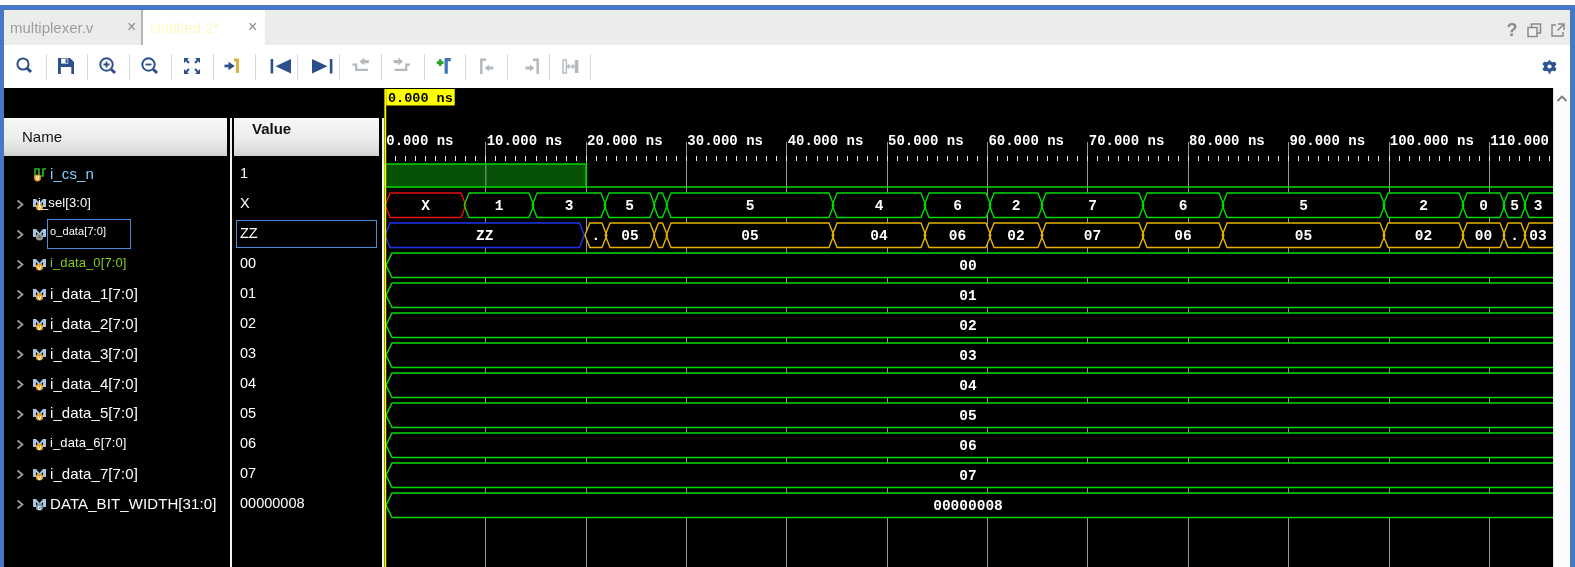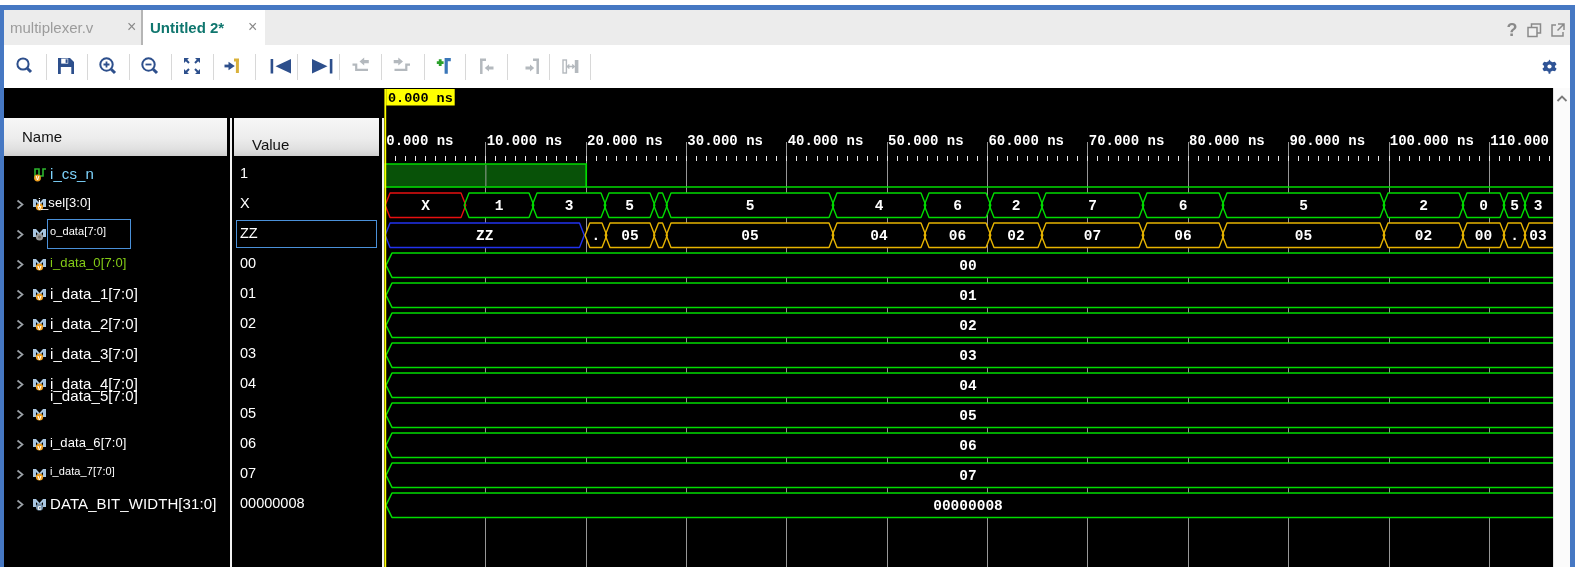--- a/index.html
+++ b/index.html
@@ -8,21 +8,21 @@
 <div style="position:absolute;left:0;top:0;width:1575px;height:5px;background:#fff"></div>
 <div style="position:absolute;left:0;top:5px;width:1575px;height:5px;background:#4678c3"></div>
 <div style="position:absolute;left:0;top:5px;width:4px;height:562px;background:#4678c3"></div>
 <div style="position:absolute;left:1570px;top:5px;width:5px;height:562px;background:#4678c3"></div>
 
 <div style="position:absolute;left:4px;top:10px;width:1566px;height:35px;background:#ececec"></div>
 <div style="position:absolute;left:143px;top:10px;width:122px;height:35px;background:#fff"></div>
 <div style="position:absolute;left:141px;top:10px;width:1.5px;height:35px;background:#b5b5b5"></div>
 <div style="position:absolute;left:10px;top:19px;font-size:15px;font-weight:normal;color:#9c9c9c">multiplexer.v</div>
 <div style="position:absolute;left:127px;top:18px;font-size:16px;color:#8a8a8a">×</div>
-<div style="position:absolute;left:150px;top:19px;font-size:15px;font-weight:bold;color:#0f766e">Untitled 2*</div>
+<div style="position:absolute;left:150px;top:19px;font-size:15px;font-weight:normal;color:#fef9c3">Untitled 2*</div>
 <div style="position:absolute;left:248px;top:18px;font-size:16px;color:#8a8a8a">×</div>
 <div style="position:absolute;left:1504px;top:20px;width:16px;height:20px;color:#8a8a8a;font-size:18px;font-weight:bold;text-align:center">?</div>
 <svg style="position:absolute;left:1527px;top:23px" width="15" height="15" viewBox="0 0 15 15">
     <rect x="4.5" y="1" width="9" height="9" fill="none" stroke="#8a8a8a" stroke-width="1.5"></rect>
     <rect x="1" y="4.5" width="9" height="9" fill="#f1f1f1" stroke="#8a8a8a" stroke-width="1.5"></rect>
   </svg>
 <svg style="position:absolute;left:1550px;top:23px" width="15" height="15" viewBox="0 0 15 15">
     <path d="M6 2 H2 V13 H13 V9" fill="none" stroke="#8a8a8a" stroke-width="1.5"></path>
     <path d="M8 1 H14 V7 M14 1 L7.5 7.5" fill="none" stroke="#8a8a8a" stroke-width="1.5"></path>
   </svg>
@@ -109,21 +109,21 @@
 <svg style="position:absolute;left:1541px;top:58px" width="17" height="17" viewBox="0 0 22 22">
     <path fill="#2f5496" d="M11 1.8 L12.6 4.6 A6.6 6.6 0 0 1 14.9 5.6 L18 4.8 L20.2 8 L18 10.2 A6.6 6.6 0 0 1 18 12 L20.2 14 L18.2 17.2 L15 16.4 A6.6 6.6 0 0 1 12.6 17.4 L12 20.4 H9.9 L9.4 17.4 A6.6 6.6 0 0 1 7 16.4 L3.8 17.2 L1.8 14 L4 12 A6.6 6.6 0 0 1 4 10.2 L1.8 8 L4 4.8 L7.1 5.6 A6.6 6.6 0 0 1 9.4 4.6 Z"></path>
     <circle cx="11" cy="11" r="2.7" fill="#fff"></circle>
   </svg>
 
 <div style="position:absolute;left:4px;top:88px;width:1566px;height:479px;background:#000"></div>
 
 <div style="position:absolute;left:4px;top:118px;width:223px;height:38px;background:linear-gradient(#f7f7f7,#ececec 55%,#e0e0e0 82%,#cecece)"></div>
 <div style="position:absolute;left:234px;top:118px;width:145px;height:38px;background:linear-gradient(#f7f7f7,#ececec 55%,#e0e0e0 82%,#cecece)"></div>
 <div style="position:absolute;left:22px;top:128px;font-size:15px;font-weight:normal;color:#111">Name</div>
-<div style="position:absolute;left:252px;top:136px;font-size:15px;font-weight:normal;color:#111">Value</div>
+<div style="position:absolute;left:252px;top:120px;font-size:15px;font-weight:bold;color:#111">Value</div>
 
 <div style="position:absolute;left:229.5px;top:118px;width:2.5px;height:449px;background:#f2f2f2"></div>
 <div style="position:absolute;left:381.5px;top:118px;width:2px;height:449px;background:#f2f2f2"></div>
 
 <div style="position:absolute;left:47px;top:219px;width:84px;height:30px;border:1.5px solid #4a90d9"></div>
 <div style="position:absolute;left:236px;top:220px;width:141px;height:28px;border:1.5px solid #4a90d9"></div>
 <svg style="position:absolute;left:33px;top:167px" width="15" height="15" viewBox="0 0 15 15">
     <path d="M2 12 V2 H6 V9 H10 V2 H13" fill="none" stroke="#2db52d" stroke-width="1.6"></path>
     <circle cx="4.5" cy="11" r="3.4" fill="#f0a020"></circle>
     <text x="4.5" y="13.4" text-anchor="middle" font-family="Liberation Sans" font-size="6.5" font-weight="bold" fill="#fff">v</text>
@@ -202,41 +202,41 @@
 <div style="position:absolute;left:50px;top:374.5px;font-size:15px;letter-spacing:.1px;color:#fff;white-space:nowrap">i_data_4[7:0]</div>
 <div style="position:absolute;left:240px;top:375px;font-size:14.5px;color:#fff;white-space:nowrap">04</div>
 <svg style="position:absolute;left:15px;top:409px" width="10" height="11" viewBox="0 0 10 11">
     <polyline points="2.5,1.5 7.5,5.5 2.5,9.5" fill="none" stroke="#9aa0a6" stroke-width="1.7"></polyline>
   </svg>
 <svg style="position:absolute;left:32px;top:407px" width="15" height="15" viewBox="0 0 15 15">
     <path d="M1 2 V10 H4 V5 L7.5 9 L11 5 V10 H14 V2 H11 L7.5 6 L4 2 Z" fill="#a9c6e0"></path>
     <circle cx="7.5" cy="10" r="3.6" fill="#f0a020"></circle>
     <text x="7.5" y="12.6" text-anchor="middle" font-family="Liberation Sans" font-size="7" font-weight="bold" fill="#fff">v</text>
   </svg>
-<div style="position:absolute;left:50px;top:387px;font-size:15px;letter-spacing:.1px;color:#fff;white-space:nowrap">i_data_5[7:0]</div>
+<div style="position:absolute;left:50px;top:404px;font-size:15px;letter-spacing:.1px;color:#fff;white-space:nowrap">i_data_5[7:0]</div>
 <div style="position:absolute;left:240px;top:405px;font-size:14.5px;color:#fff;white-space:nowrap">05</div>
 <svg style="position:absolute;left:15px;top:439px" width="10" height="11" viewBox="0 0 10 11">
     <polyline points="2.5,1.5 7.5,5.5 2.5,9.5" fill="none" stroke="#9aa0a6" stroke-width="1.7"></polyline>
   </svg>
 <svg style="position:absolute;left:32px;top:437px" width="15" height="15" viewBox="0 0 15 15">
     <path d="M1 2 V10 H4 V5 L7.5 9 L11 5 V10 H14 V2 H11 L7.5 6 L4 2 Z" fill="#a9c6e0"></path>
     <circle cx="7.5" cy="10" r="3.6" fill="#f0a020"></circle>
     <text x="7.5" y="12.6" text-anchor="middle" font-family="Liberation Sans" font-size="7" font-weight="bold" fill="#fff">v</text>
   </svg>
 <div style="position:absolute;left:50px;top:434.5px;font-size:13px;letter-spacing:.1px;color:#fff;white-space:nowrap">i_data_6[7:0]</div>
 <div style="position:absolute;left:240px;top:435px;font-size:14.5px;color:#fff;white-space:nowrap">06</div>
 <svg style="position:absolute;left:15px;top:469px" width="10" height="11" viewBox="0 0 10 11">
     <polyline points="2.5,1.5 7.5,5.5 2.5,9.5" fill="none" stroke="#9aa0a6" stroke-width="1.7"></polyline>
   </svg>
 <svg style="position:absolute;left:32px;top:467px" width="15" height="15" viewBox="0 0 15 15">
     <path d="M1 2 V10 H4 V5 L7.5 9 L11 5 V10 H14 V2 H11 L7.5 6 L4 2 Z" fill="#a9c6e0"></path>
     <circle cx="7.5" cy="10" r="3.6" fill="#f0a020"></circle>
     <text x="7.5" y="12.6" text-anchor="middle" font-family="Liberation Sans" font-size="7" font-weight="bold" fill="#fff">v</text>
   </svg>
-<div style="position:absolute;left:50px;top:464.5px;font-size:11px;letter-spacing:.1px;color:#fff;white-space:nowrap">i_data_7[7:0]</div>
+<div style="position:absolute;left:50px;top:464.5px;font-size:15px;letter-spacing:.1px;color:#fff;white-space:nowrap">i_data_7[7:0]</div>
 <div style="position:absolute;left:240px;top:465px;font-size:14.5px;color:#fff;white-space:nowrap">07</div>
 <svg style="position:absolute;left:15px;top:499px" width="10" height="11" viewBox="0 0 10 11">
     <polyline points="2.5,1.5 7.5,5.5 2.5,9.5" fill="none" stroke="#9aa0a6" stroke-width="1.7"></polyline>
   </svg>
 <svg style="position:absolute;left:32px;top:497px" width="15" height="15" viewBox="0 0 15 15">
     <path d="M1 2 V10 H4 V5 L7.5 9 L11 5 V10 H14 V2 H11 L7.5 6 L4 2 Z" fill="#a9c6e0"></path>
     <circle cx="7.5" cy="10" r="3.6" fill="#7793ad"></circle>
     <text x="7.5" y="12.6" text-anchor="middle" font-family="Liberation Sans" font-size="7" font-weight="bold" fill="#fff">c</text>
   </svg>
 <div style="position:absolute;left:50px;top:494.5px;font-size:15px;letter-spacing:.1px;color:#fff;white-space:nowrap">DATA_BIT_WIDTH[31:0]</div>

